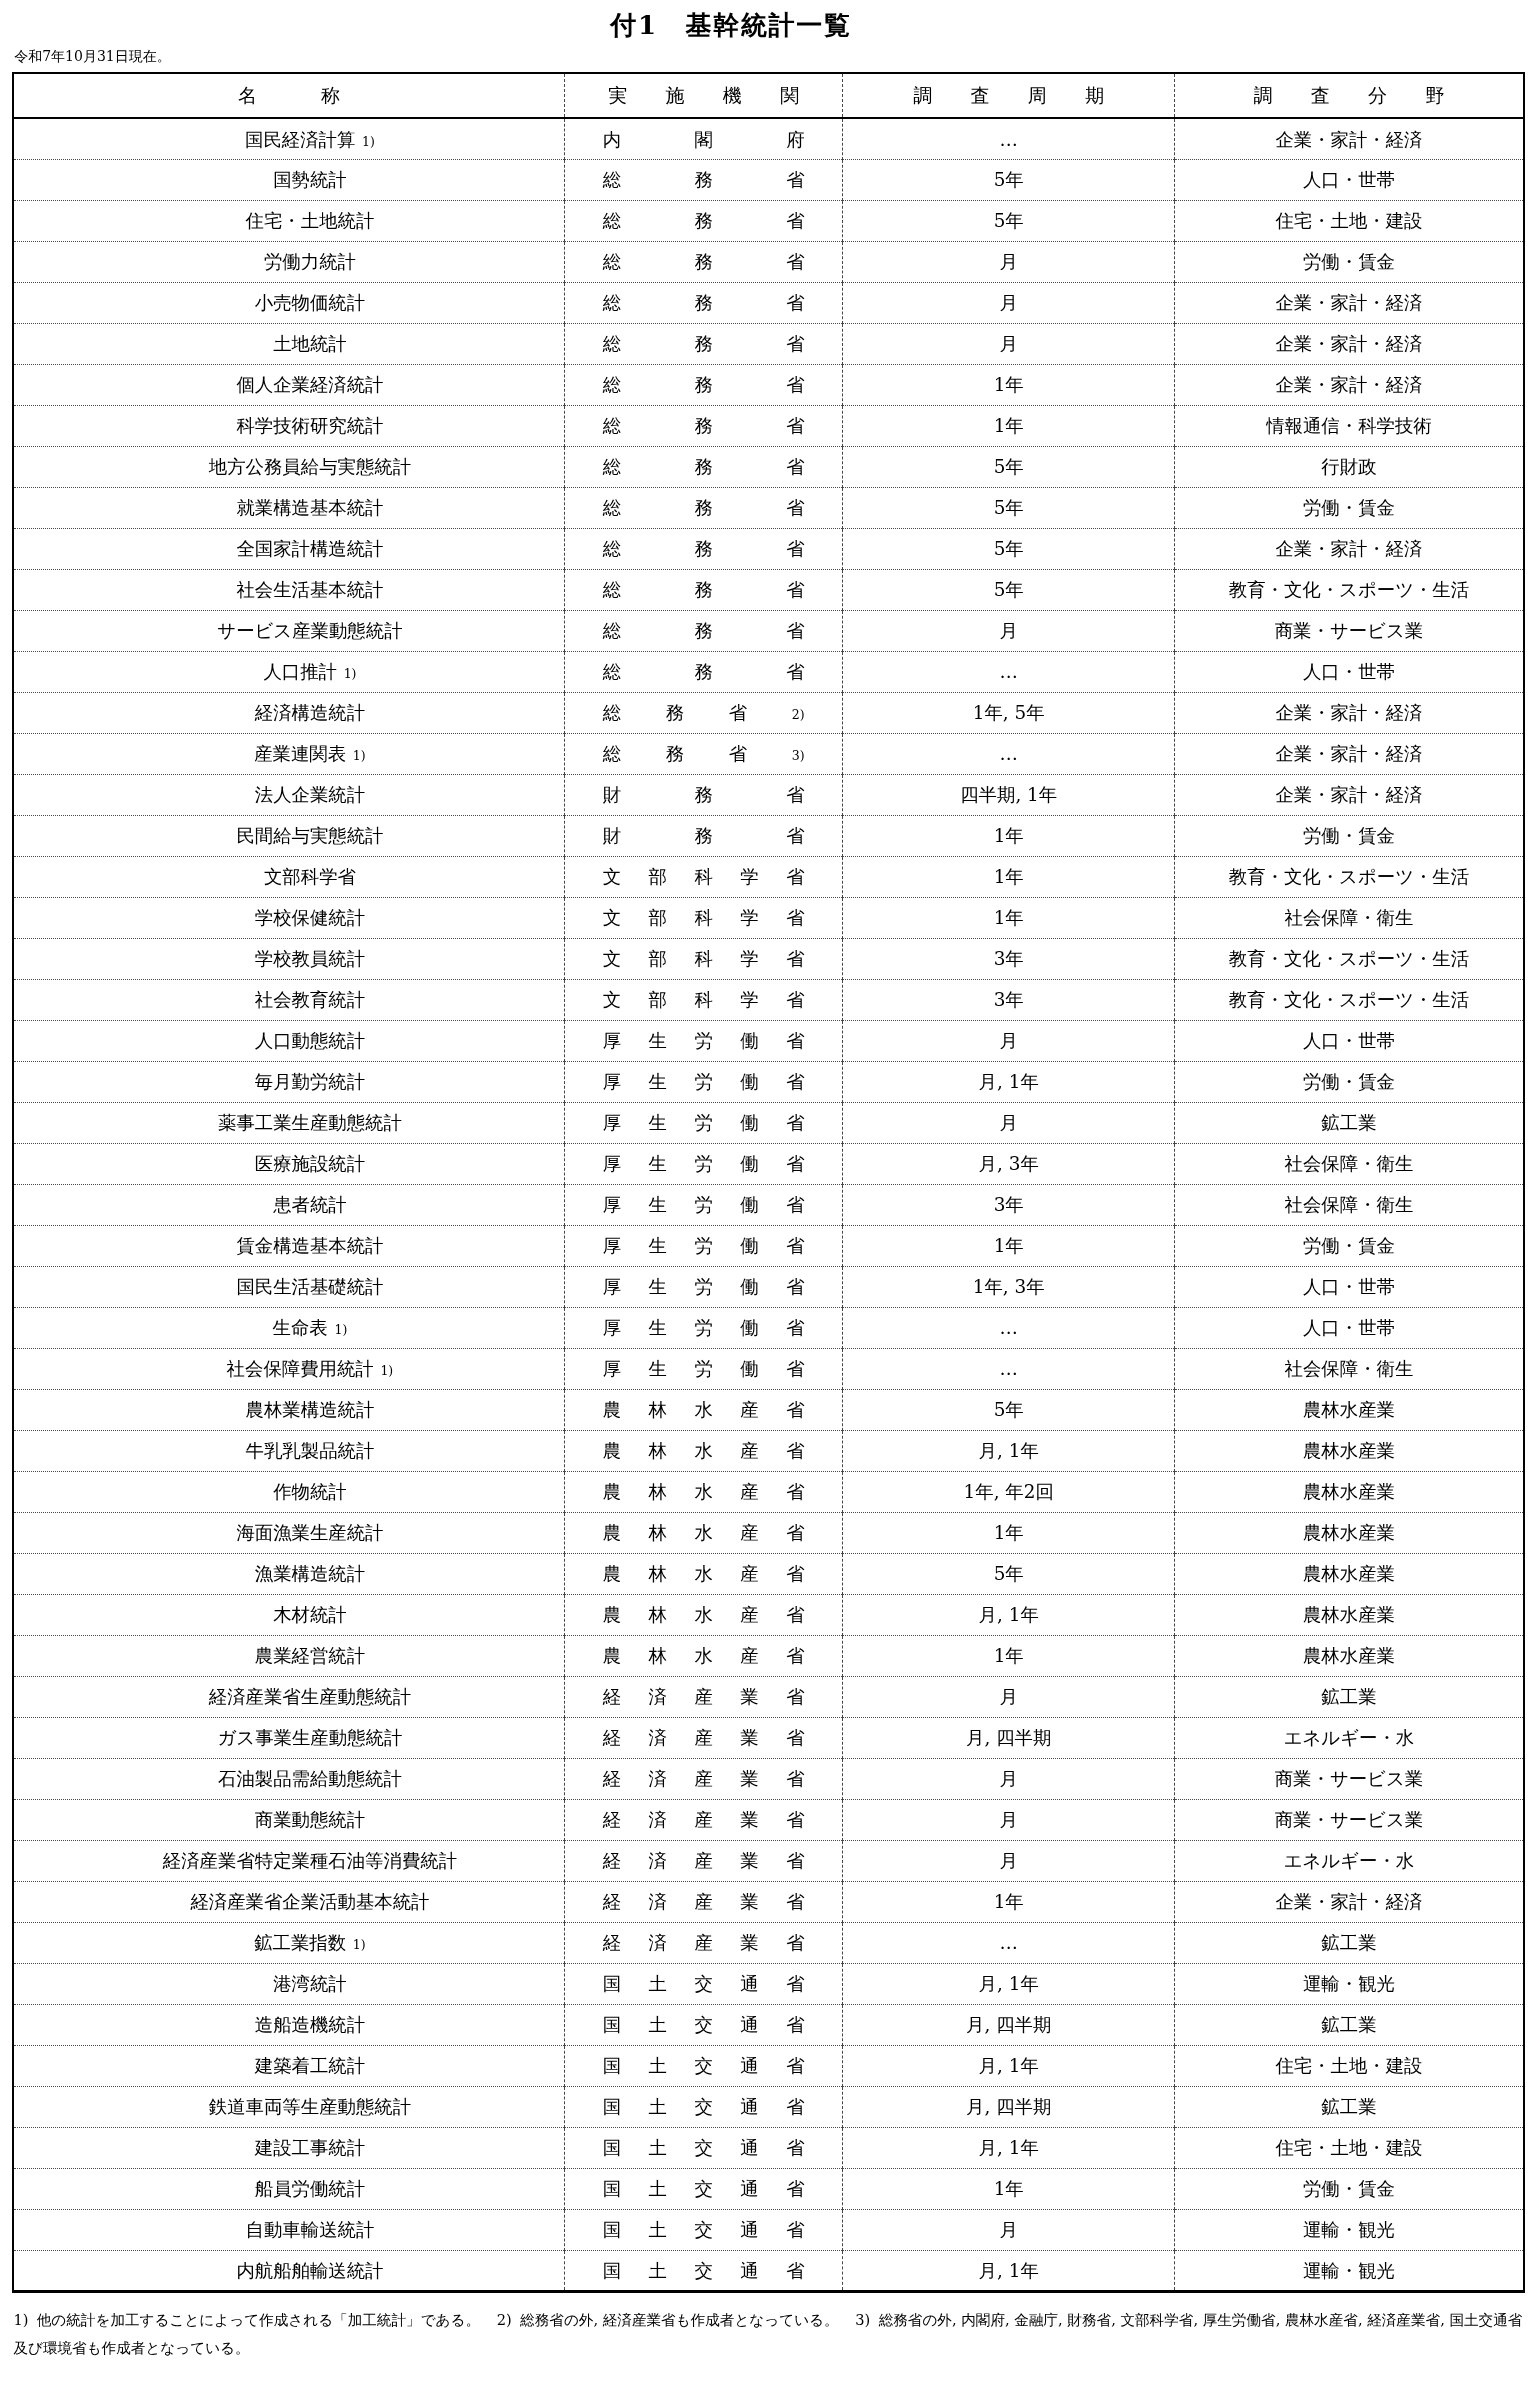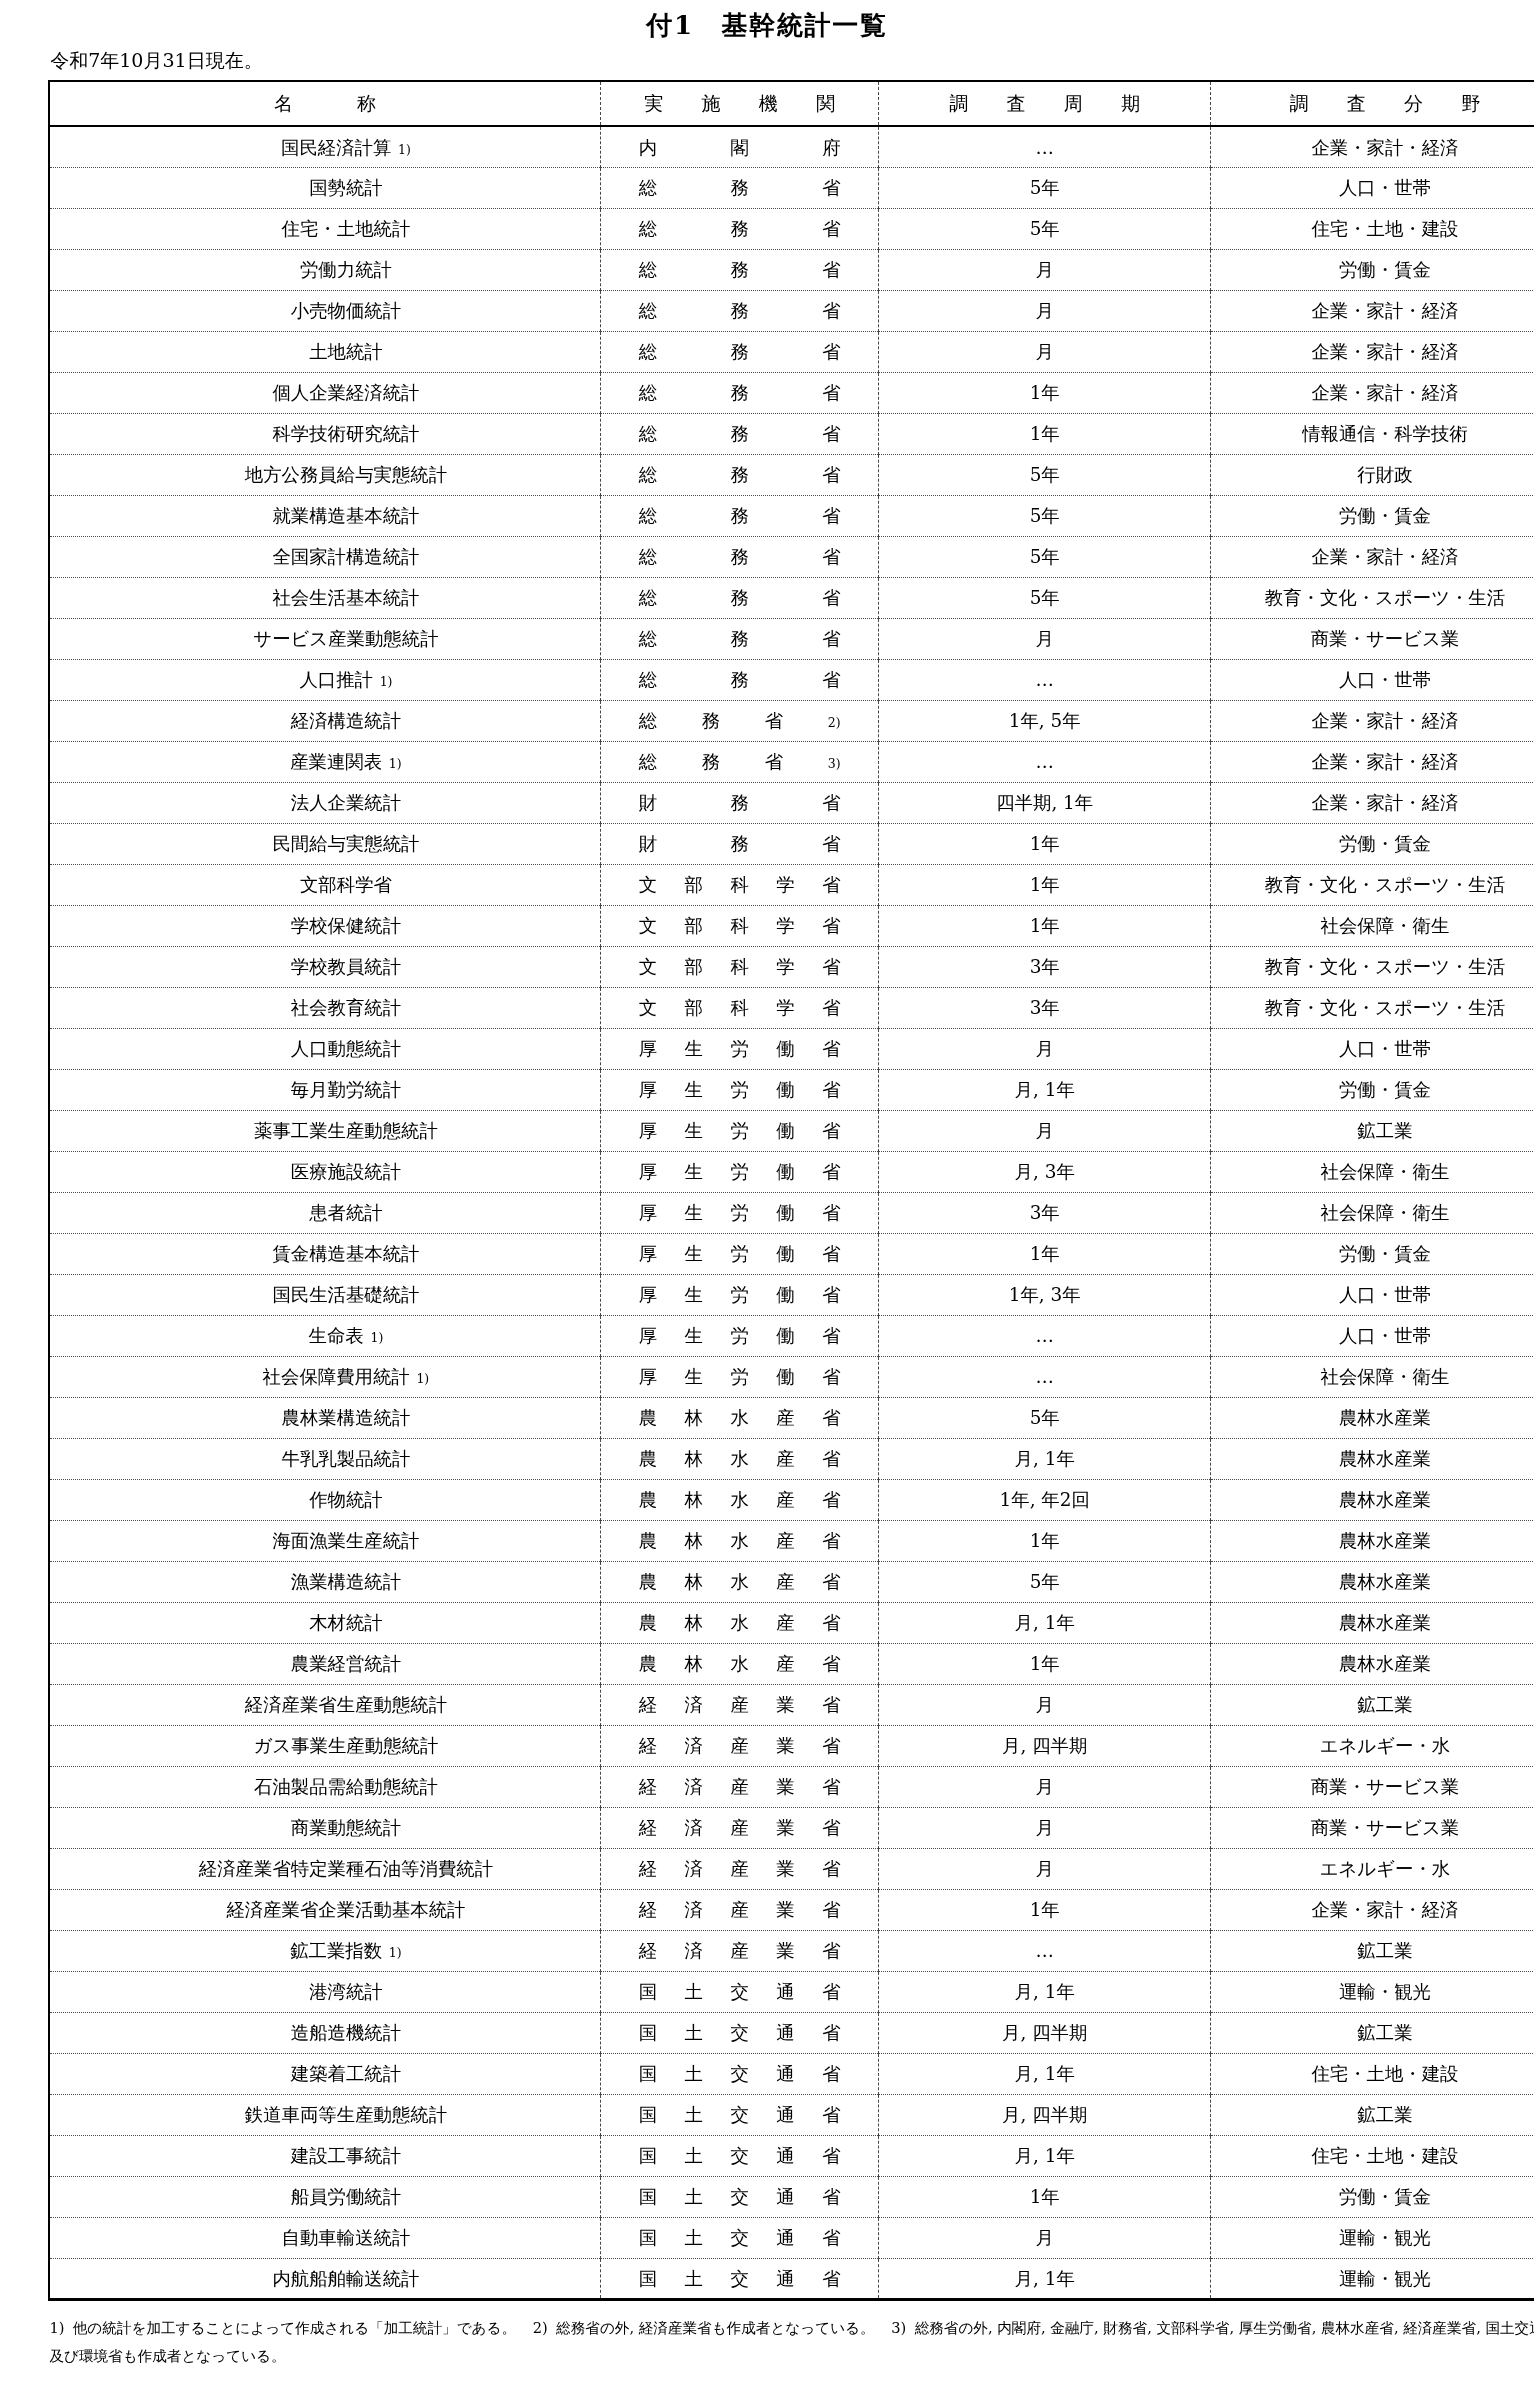--- a/index.html
+++ b/index.html
@@ -3,30 +3,30 @@
 <meta charset="utf-8">
 <style>
   * { box-sizing: border-box; }
   html, body { margin: 0; padding: 0; background: #ffffff; }
   body {
     width: 1534px; height: 2401px;
     color: #000;
     font-family: "DejaVu Serif", "Liberation Serif", serif;
     overflow: hidden;
   }
-  .page { width: 1462px; height: 2401px; padding: 6.7px 11.7px 0 11.7px; position: relative; margin-left: 36px; }
+  .page { width: 1462px; height: 2401px; padding: 6.7px 11.7px 0 11.7px; position: relative; }
 
   .title {
     text-align: center;
     font-size: 26px;
     font-weight: 700;
     letter-spacing: 1.7px;
     margin: 1.7px 0 5px 0;
   }
-  .asof { font-size: 19px; margin: 0 0 5.9px 2.5px; }
+  .asof { font-size: 14px; margin: 0 0 5.9px 2.5px; }
 
   table.stats {
     border-collapse: collapse;
     table-layout: fixed;
     width: 1511px;
     border: 2.5px solid #000;
     border-bottom-width: 3.3px;
   }
   .stats col.c-name   { width: 552px; }
   .stats col.c-agency { width: 278px; }

